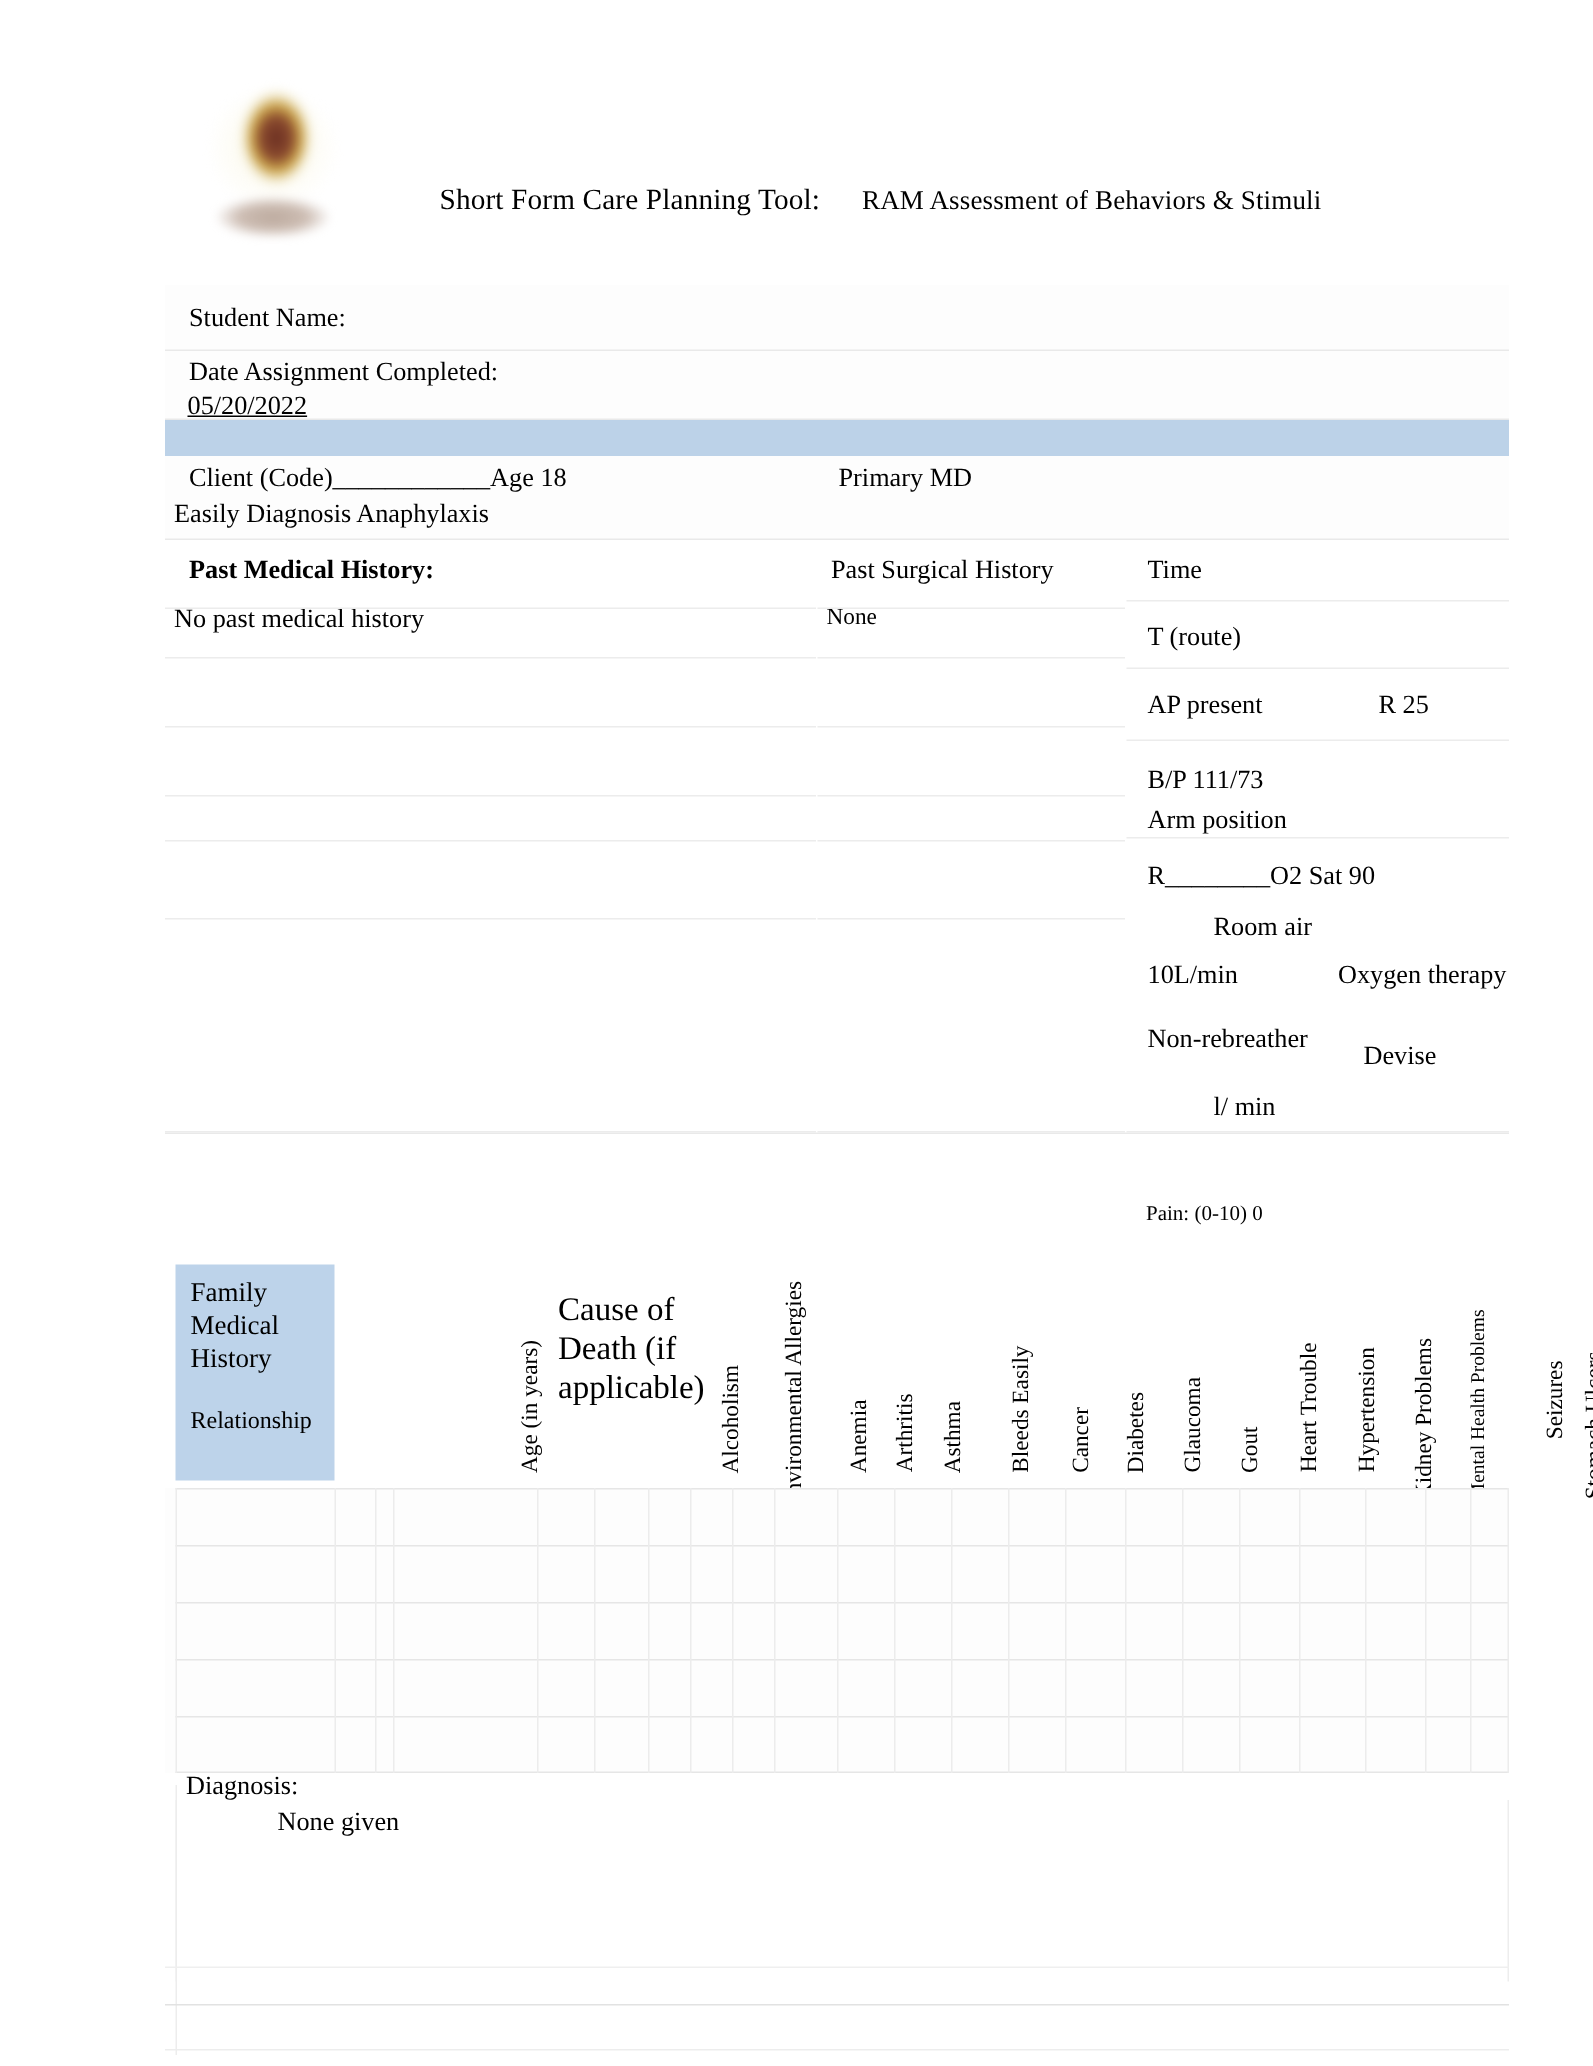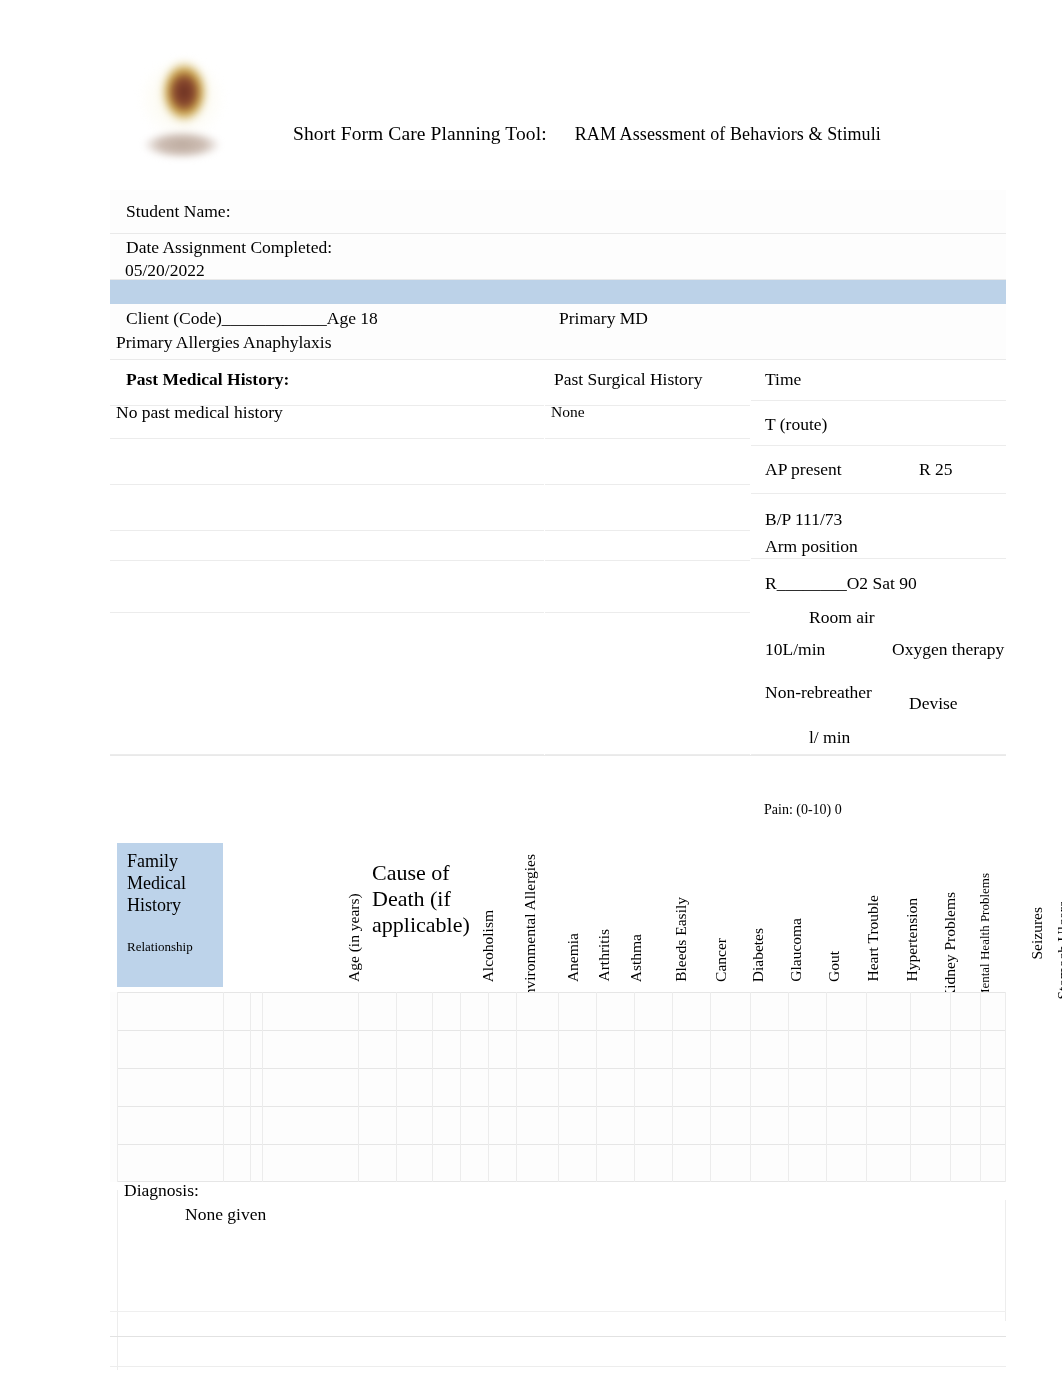--- a/index.html
+++ b/index.html
@@ -69,21 +69,21 @@
 
   .txt  { font-size: 17.5px; line-height: 1.32; }
 
   
   #student-row { height: 44px; }
   #student-row .label { position: absolute; left: 16px; top: 10px; }
 
   
   #date-row { height: 46px; }
   #date-row .label  { position: absolute; left: 16px; top: 2px; }
-  #date-row .value  { position: absolute; left: 15px; top: 25px; }
+  #date-row .value  { position: absolute; left: 15px; top: 25px; text-decoration: underline; }
 
   
   #blue-band {
     height: 24px;
     background: #bcd2e8;
     border-bottom: none;
   }
 
   
   .cols {
@@ -136,21 +136,21 @@
     position: absolute;
     left: 7px;
     top: 5px;
     width: 106px;
     height: 144px;
     background: #bdd3ea;
     box-sizing: border-box;
     padding: 8px 6px 0 10px;
   }
   .fmh-title-cell .t1 { font-size: 18px; line-height: 1.22; }
-  .fmh-title-cell .t2 { font-size: 13px; margin-top: 22px; }
+  .fmh-title-cell .t2 { font-size: 16px; margin-top: 22px; }
 
   .vcol {
     position: absolute;
     bottom: 0;
     font-size: 15.5px;
     line-height: 1.05;
     writing-mode: vertical-rl;
     transform: rotate(180deg);
     white-space: nowrap;
     text-align: left;
@@ -256,21 +256,21 @@
   <div class="row plain" id="date-row">
     <span class="label txt">Date Assignment Completed:</span>
     <span class="value txt">05/20/2022</span>
   </div>
 
   <div class="row" id="blue-band"></div>
 
   <div class="row cols" id="client-row">
     <div class="c1">
       <span class="line1 txt">Client  (Code)____________Age  18</span>
-      <span class="line2 txt">Primary Allergies   Anaphylaxis</span>
+      <span class="line2 txt">Easily Diagnosis   Anaphylaxis</span>
     </div>
     <div class="c2">
       <span class="md txt">Primary MD</span>
     </div>
   </div>
 
   <div class="row cols white" id="pmh-row">
 
     <div class="c1">
       <span class="hdr txt">Past Medical History:</span>

